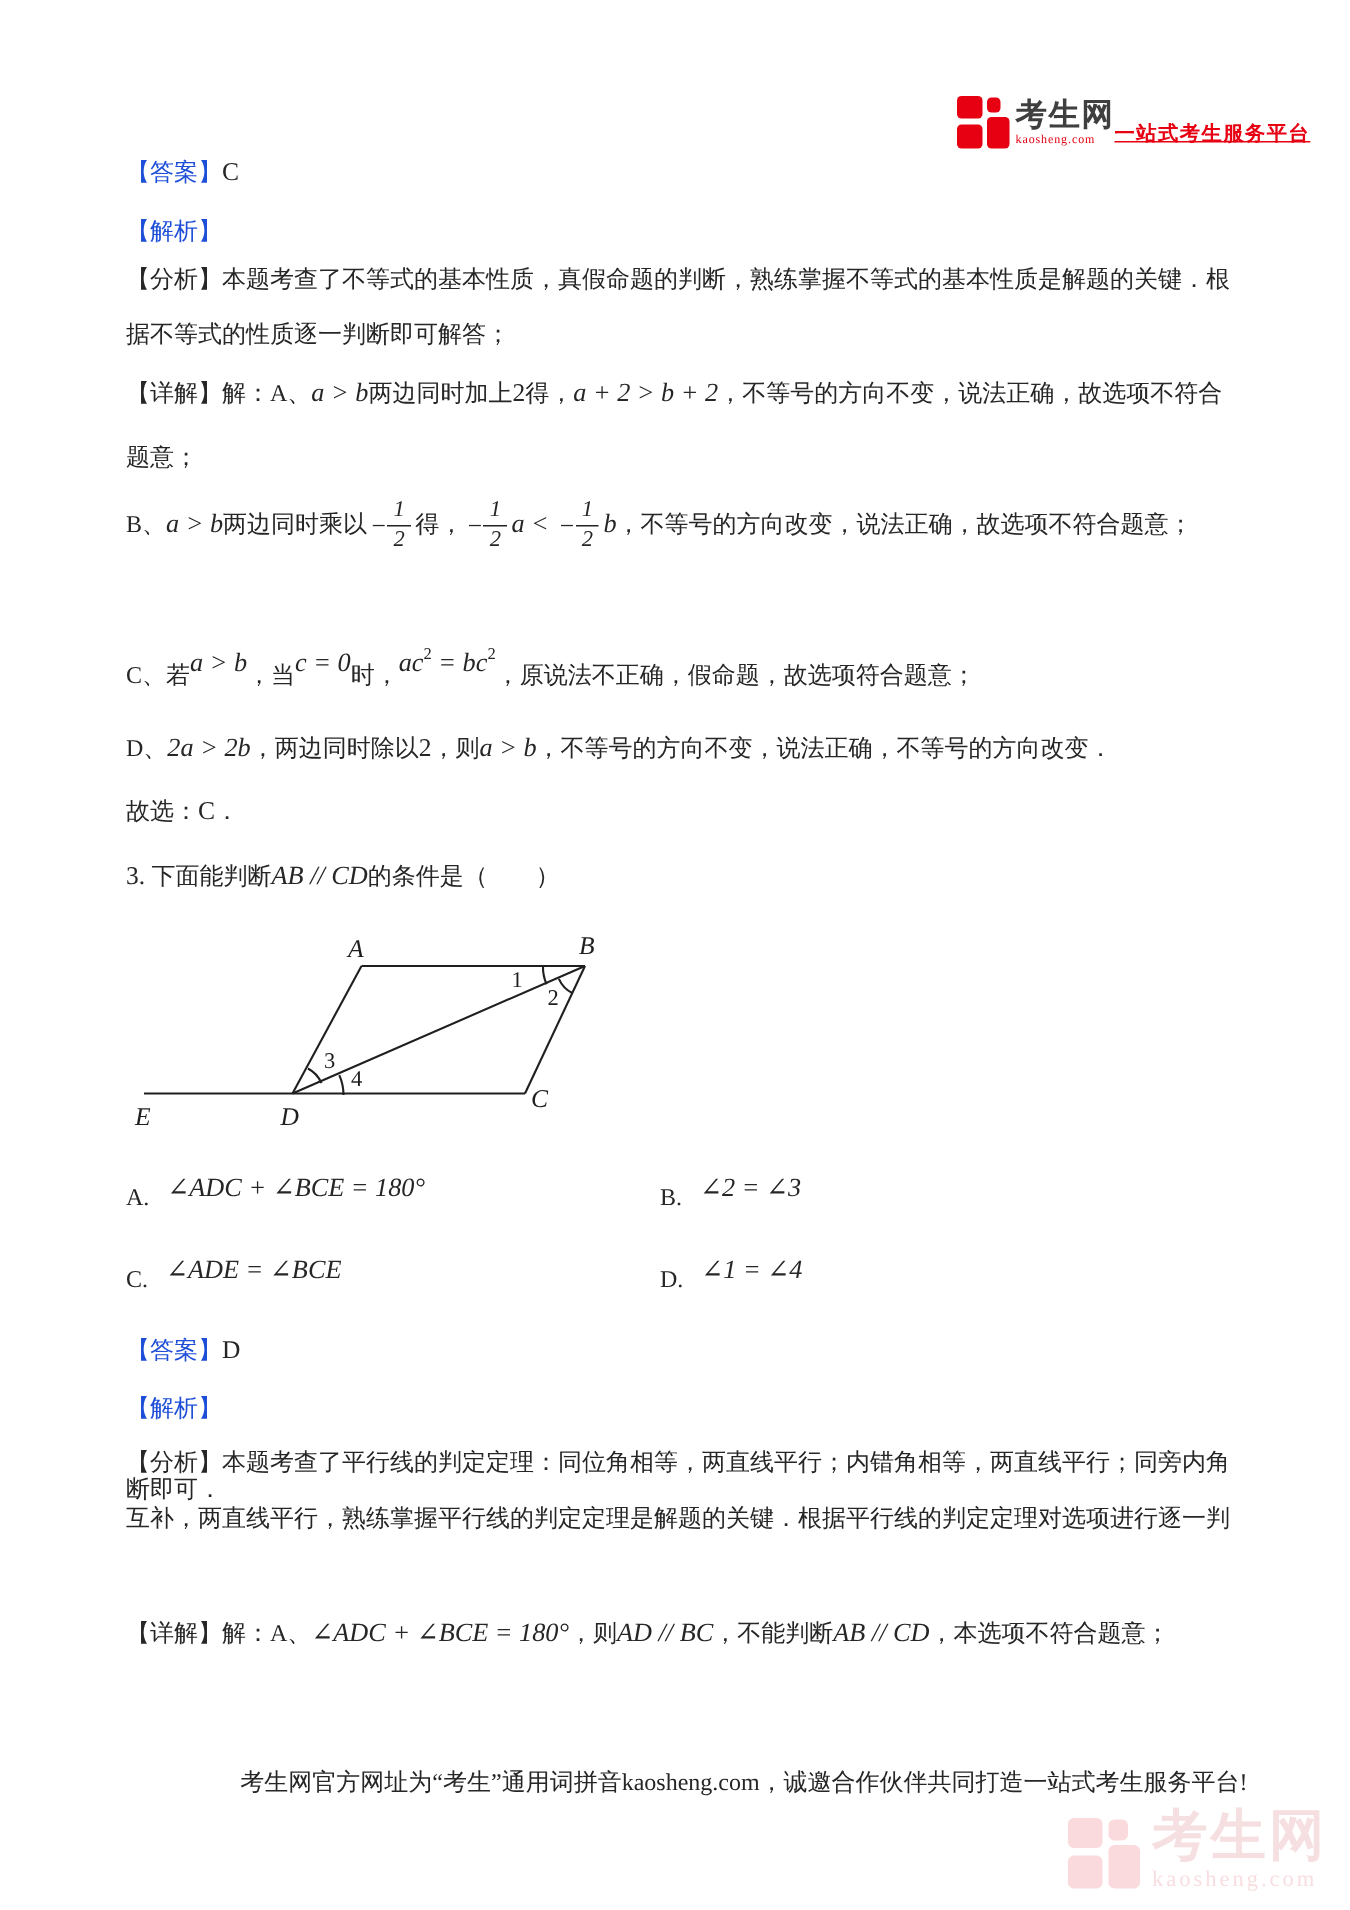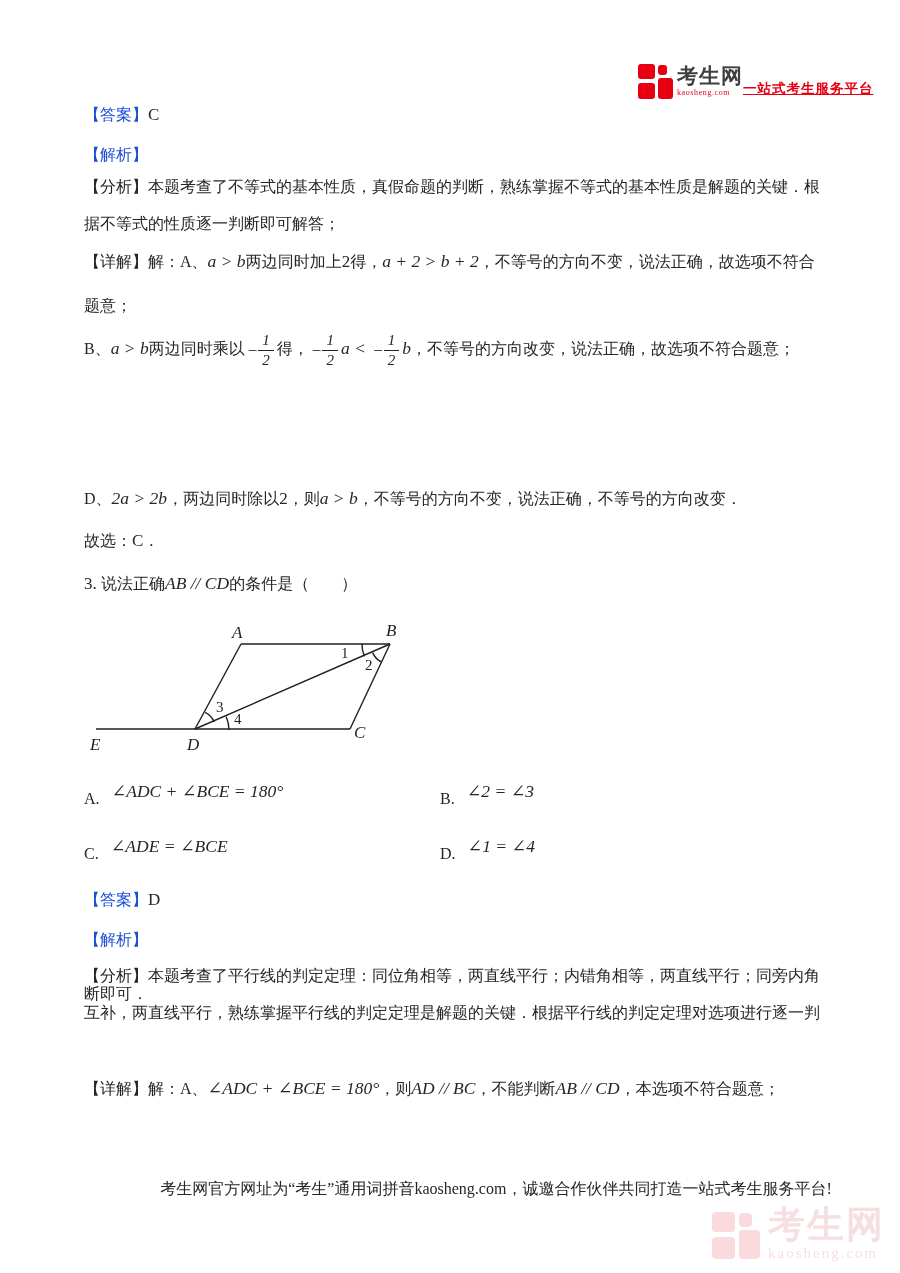--- a/index.html
+++ b/index.html
@@ -97,24 +97,25 @@
           <span class="num">1</span>
           <span class="den">2</span>
         </span>
       </span><span class="math">a &lt; </span><span class="frac">
         <span class="pre">−</span>
         <span class="stack">
           <span class="num">1</span>
           <span class="den">2</span>
         </span>
       </span><span class="math">b</span><span class="txt">，不等号的方向改变，说法正确，故选项不符合题意；</span></div>
+  <div class="line raise-math" style="top:432px"><span class="txt">C、若</span><span class="math">a &gt; b</span><span class="txt">，当</span><span class="math">c = 0</span><span class="txt">时，</span><span class="math">ac</span><span class="msup">2</span><span class="math"> = bc</span><span class="msup">2</span><span class="txt">，原说法不正确，假命题，故选项符合题意；</span></div>
   <div class="line" style="top:486px"><span class="txt">D、</span><span class="math">2a &gt; 2b</span><span class="txt">，两边同时除以</span><span class="roman">2</span><span class="txt">，则</span><span class="math">a &gt; b</span><span class="txt">，不等号的方向不变，说法正确，不等号的方向改变．</span></div>
   <div class="line" style="top:529px"><span class="txt">故选：</span><span class="roman">C</span><span class="txt">．</span></div>
 
-  <div class="line" style="top:571px"><span class="roman">3. </span><span class="txt">说法正确</span><span class="math">AB // CD</span><span class="txt">的条件是（　　）</span></div>
+  <div class="line" style="top:571px"><span class="roman">3. </span><span class="txt">下面能判断</span><span class="math">AB // CD</span><span class="txt">的条件是（　　）</span></div>
 
   <svg class="figure" width="334" height="140" viewBox="0 0 334 140">
     <line x1="10" y1="109" x2="264" y2="109"></line>
     <line x1="155" y1="24" x2="304" y2="24"></line>
     <line x1="155" y1="24" x2="109" y2="109"></line>
     <line x1="304" y1="24" x2="264" y2="109"></line>
     <line x1="109" y1="109" x2="304" y2="24"></line>
     <path d="M 278.4 36.2 A 28 28 0 0 1 276 24"></path>
     <path d="M 295.8 42.2 A 19 19 0 0 1 286.6 32.6"></path>
     <path d="M 119.3 92.3 A 20 20 0 0 1 128.3 102"></path>

